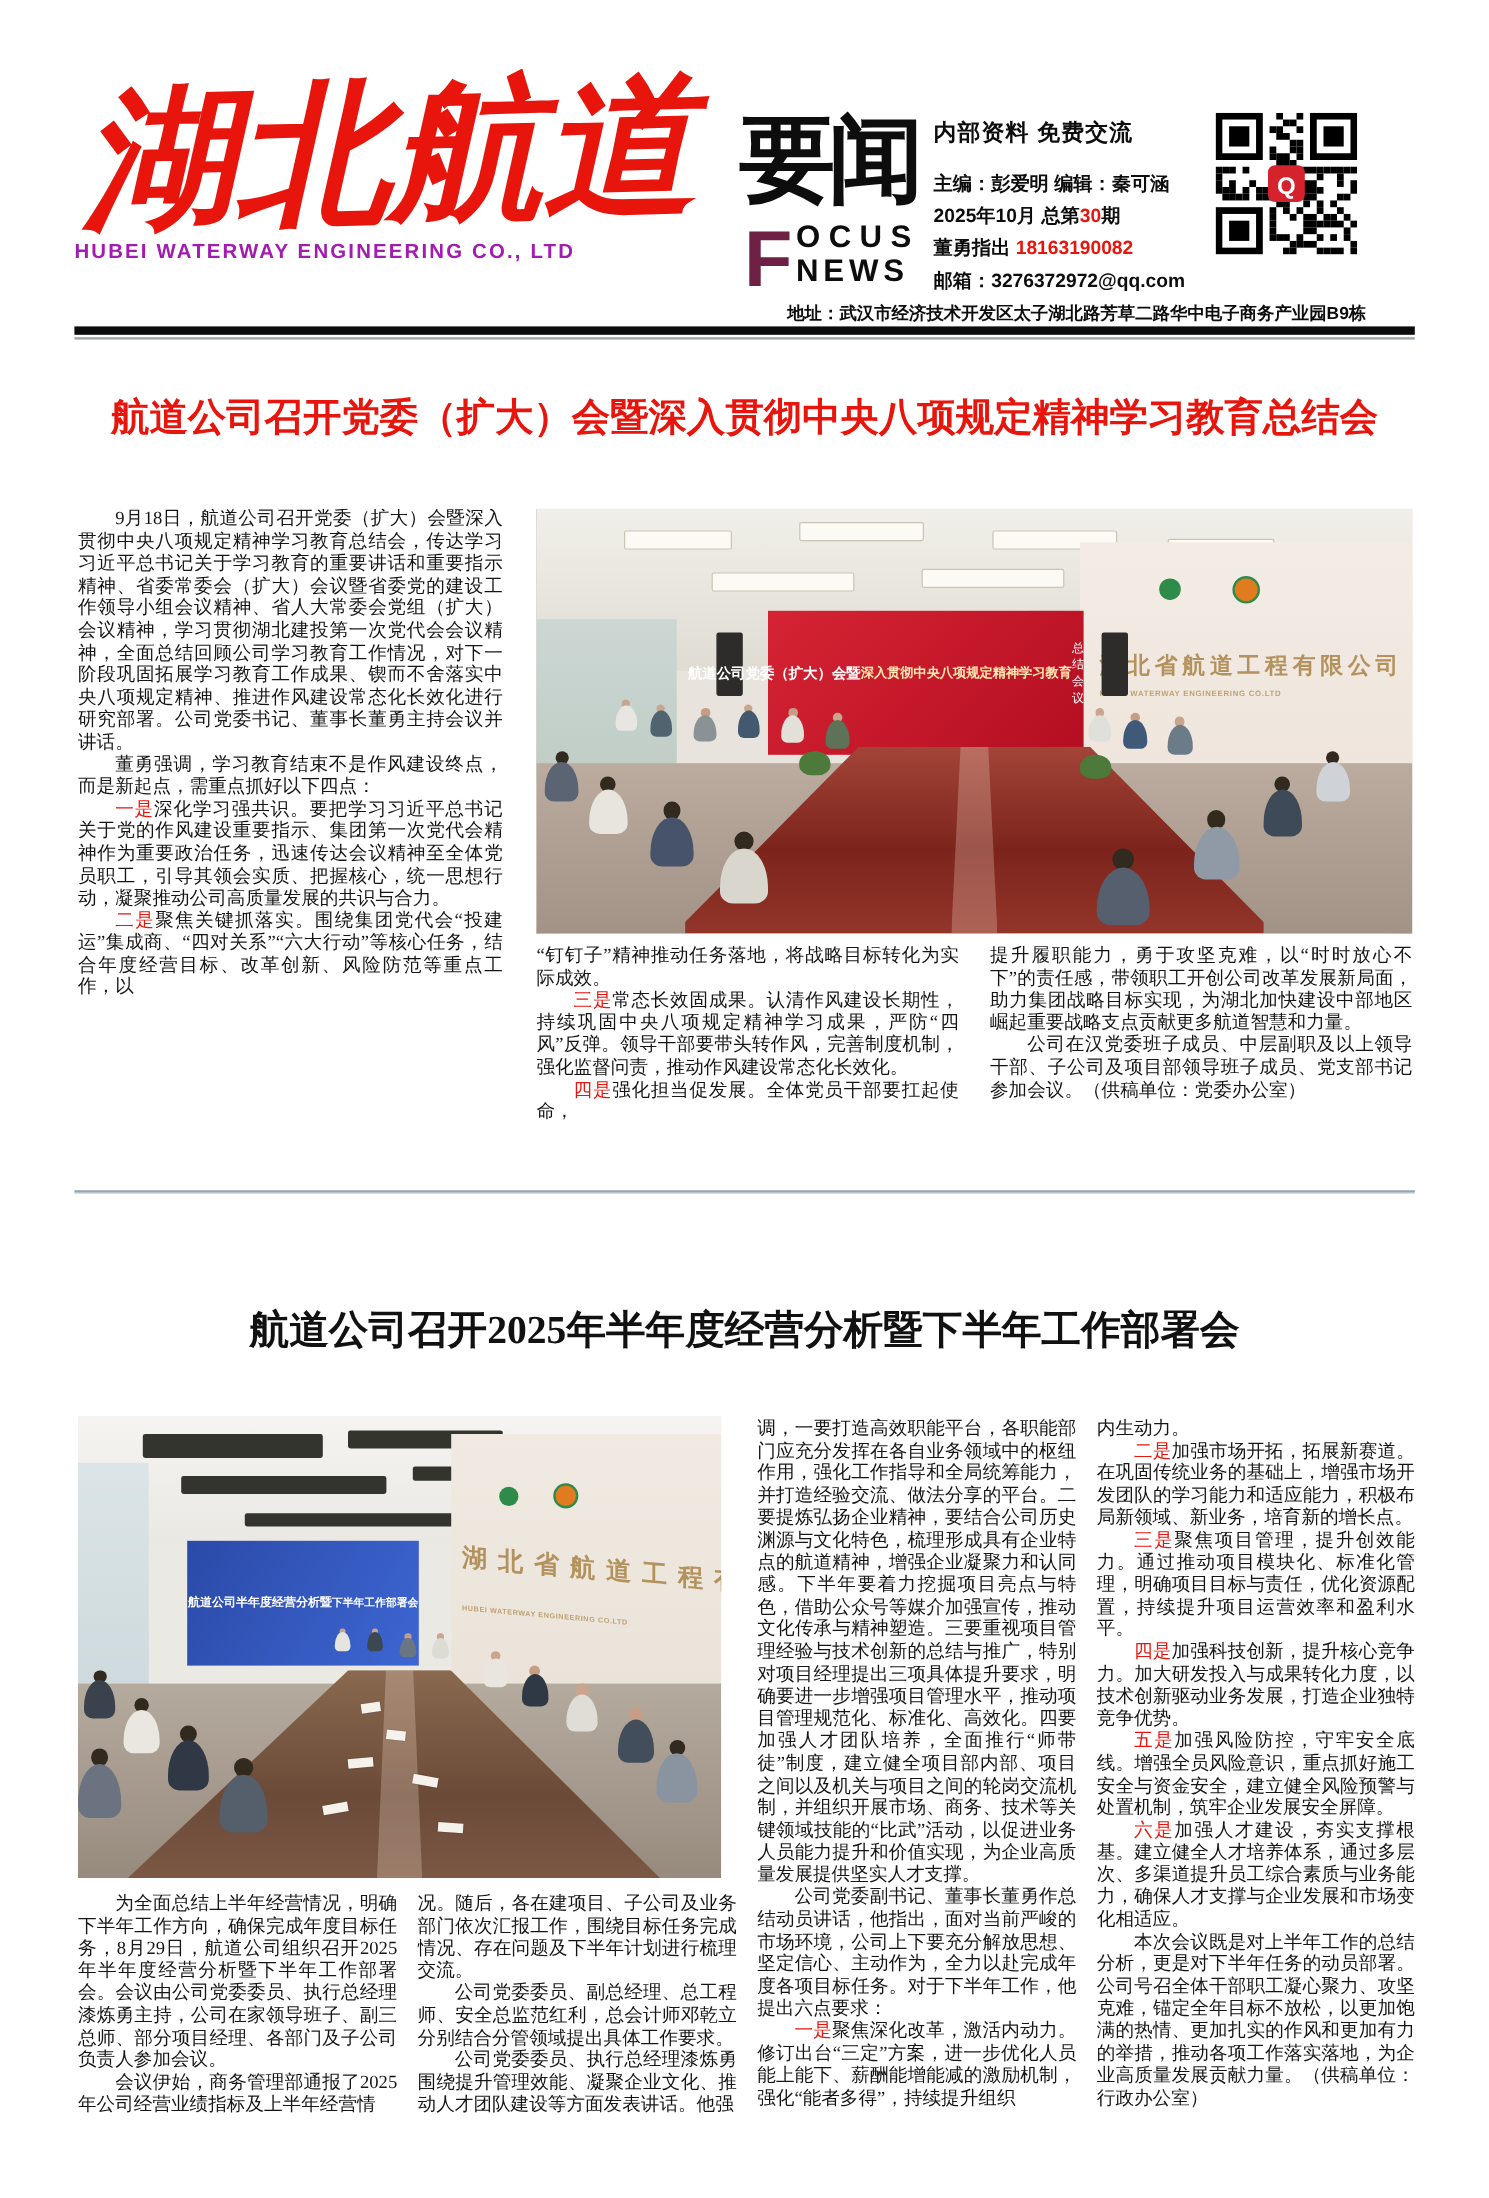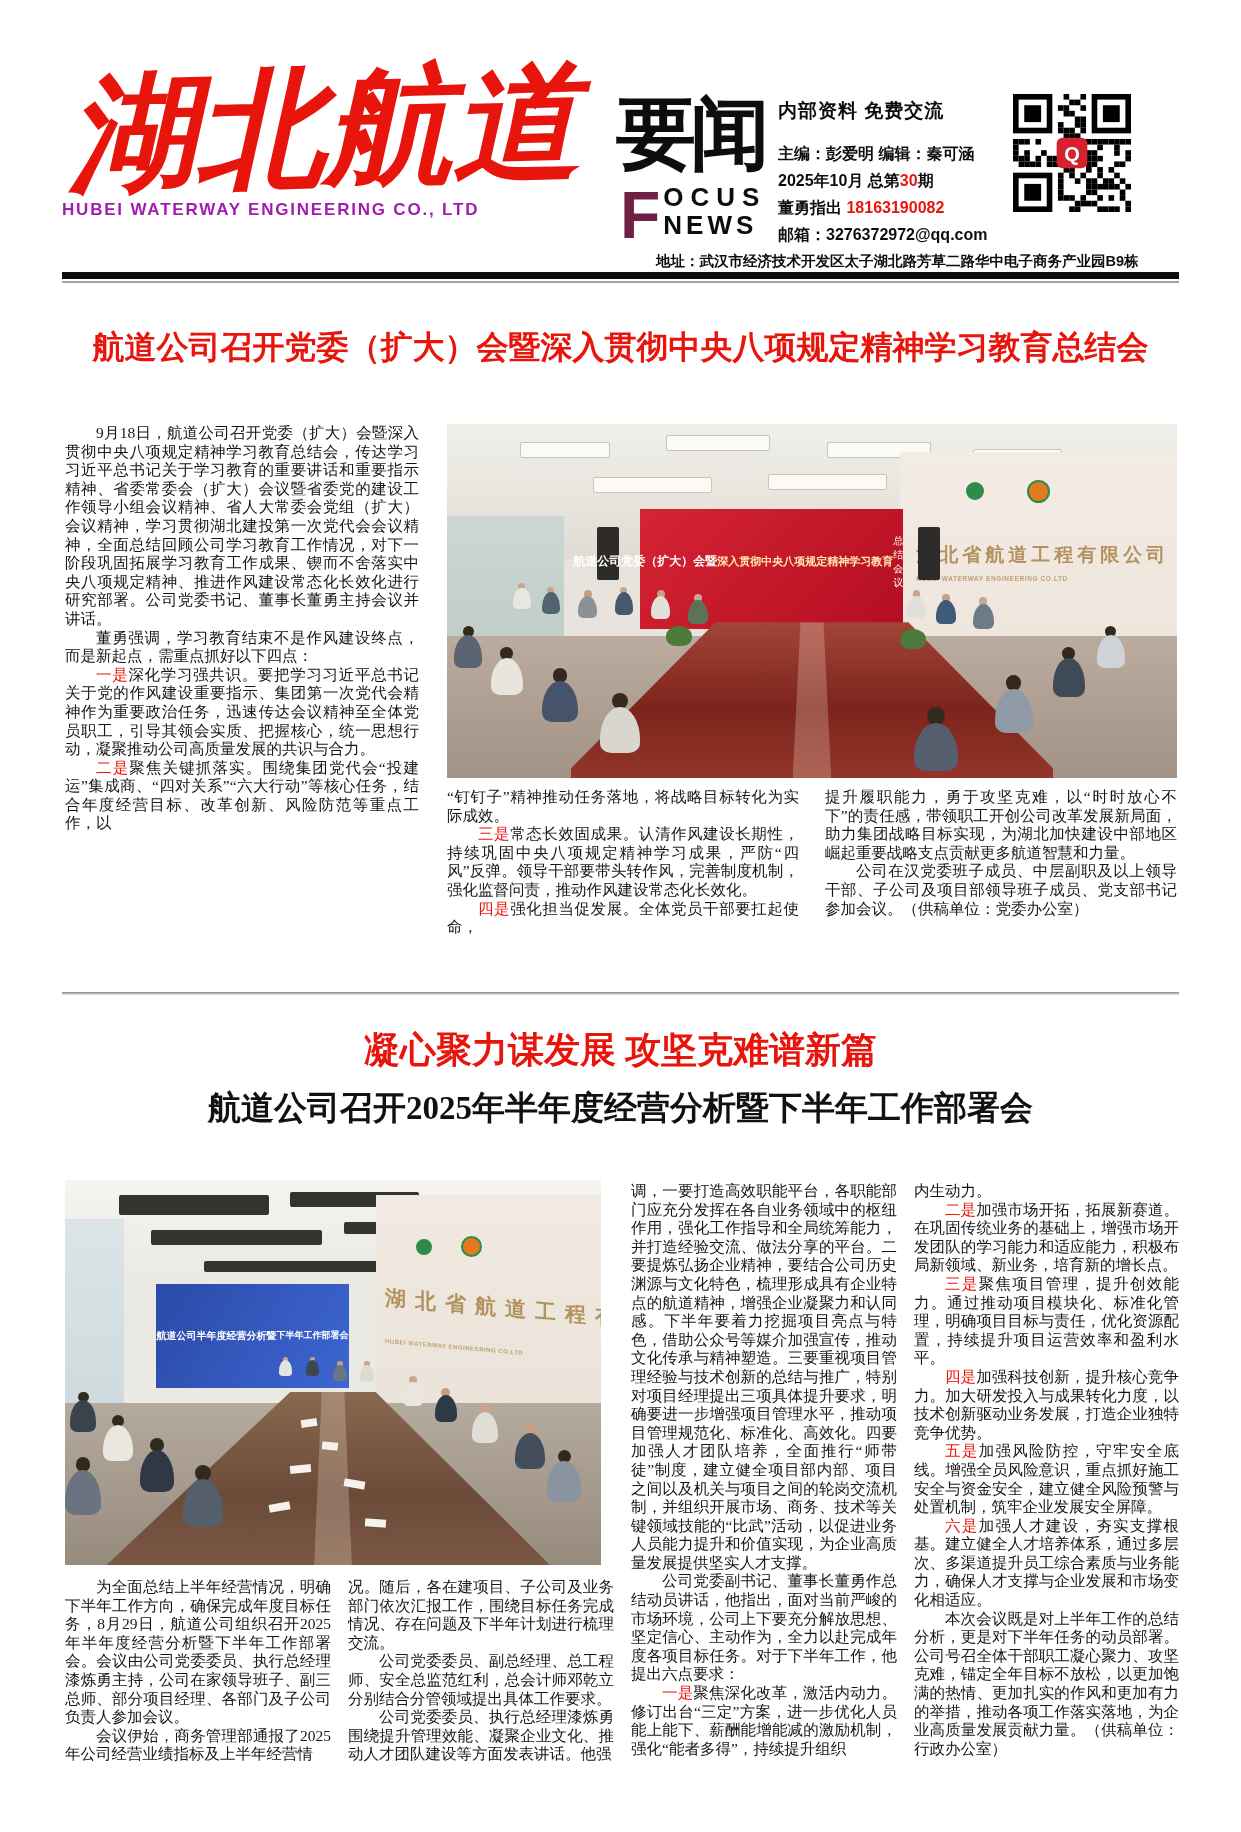--- a/index.html
+++ b/index.html
@@ -380,21 +380,20 @@
       <p class="para cont">“钉钉子”精神推动任务落地，将战略目标转化为实际成效。</p>
       <p class="para"><span class="lead">三是</span>常态长效固成果。认清作风建设长期性，持续巩固中央八项规定精神学习成果，严防“四风”反弹。领导干部要带头转作风，完善制度机制，强化监督问责，推动作风建设常态化长效化。</p>
       <p class="para"><span class="lead">四是</span>强化担当促发展。全体党员干部要扛起使命，</p>
     </div>
   <div class="col a1c3">
       <p class="para cont">提升履职能力，勇于攻坚克难，以“时时放心不下”的责任感，带领职工开创公司改革发展新局面，助力集团战略目标实现，为湖北加快建设中部地区崛起重要战略支点贡献更多航道智慧和力量。</p>
       <p class="para">公司在汉党委班子成员、中层副职及以上领导干部、子公司及项目部领导班子成员、党支部书记参加会议。（供稿单位：党委办公室）</p>
     </div>
 
   <div class="divider2"></div>
-  <div class="h2-red">凝心聚力谋发展 攻坚克难谱新篇</div>
   <div class="h2-black">航道公司召开2025年半年度经营分析暨下半年工作部署会</div>
 
   <div class="photo photo2">
     <div class="ceil2"></div>
     <div class="darkstrip" style="left: 10%; top: 4%; width: 28%; height: 5%;"></div>
       <div class="darkstrip" style="left: 42%; top: 3%; width: 24%; height: 4%;"></div>
       <div class="darkstrip" style="left: 16%; top: 13%; width: 32%; height: 4%;"></div>
       <div class="darkstrip" style="left: 52%; top: 11%; width: 26%; height: 3%;"></div>
       <div class="darkstrip" style="left: 26%; top: 21%; width: 36%; height: 3%;"></div>
       <div id="ceil2-strips"></div>

